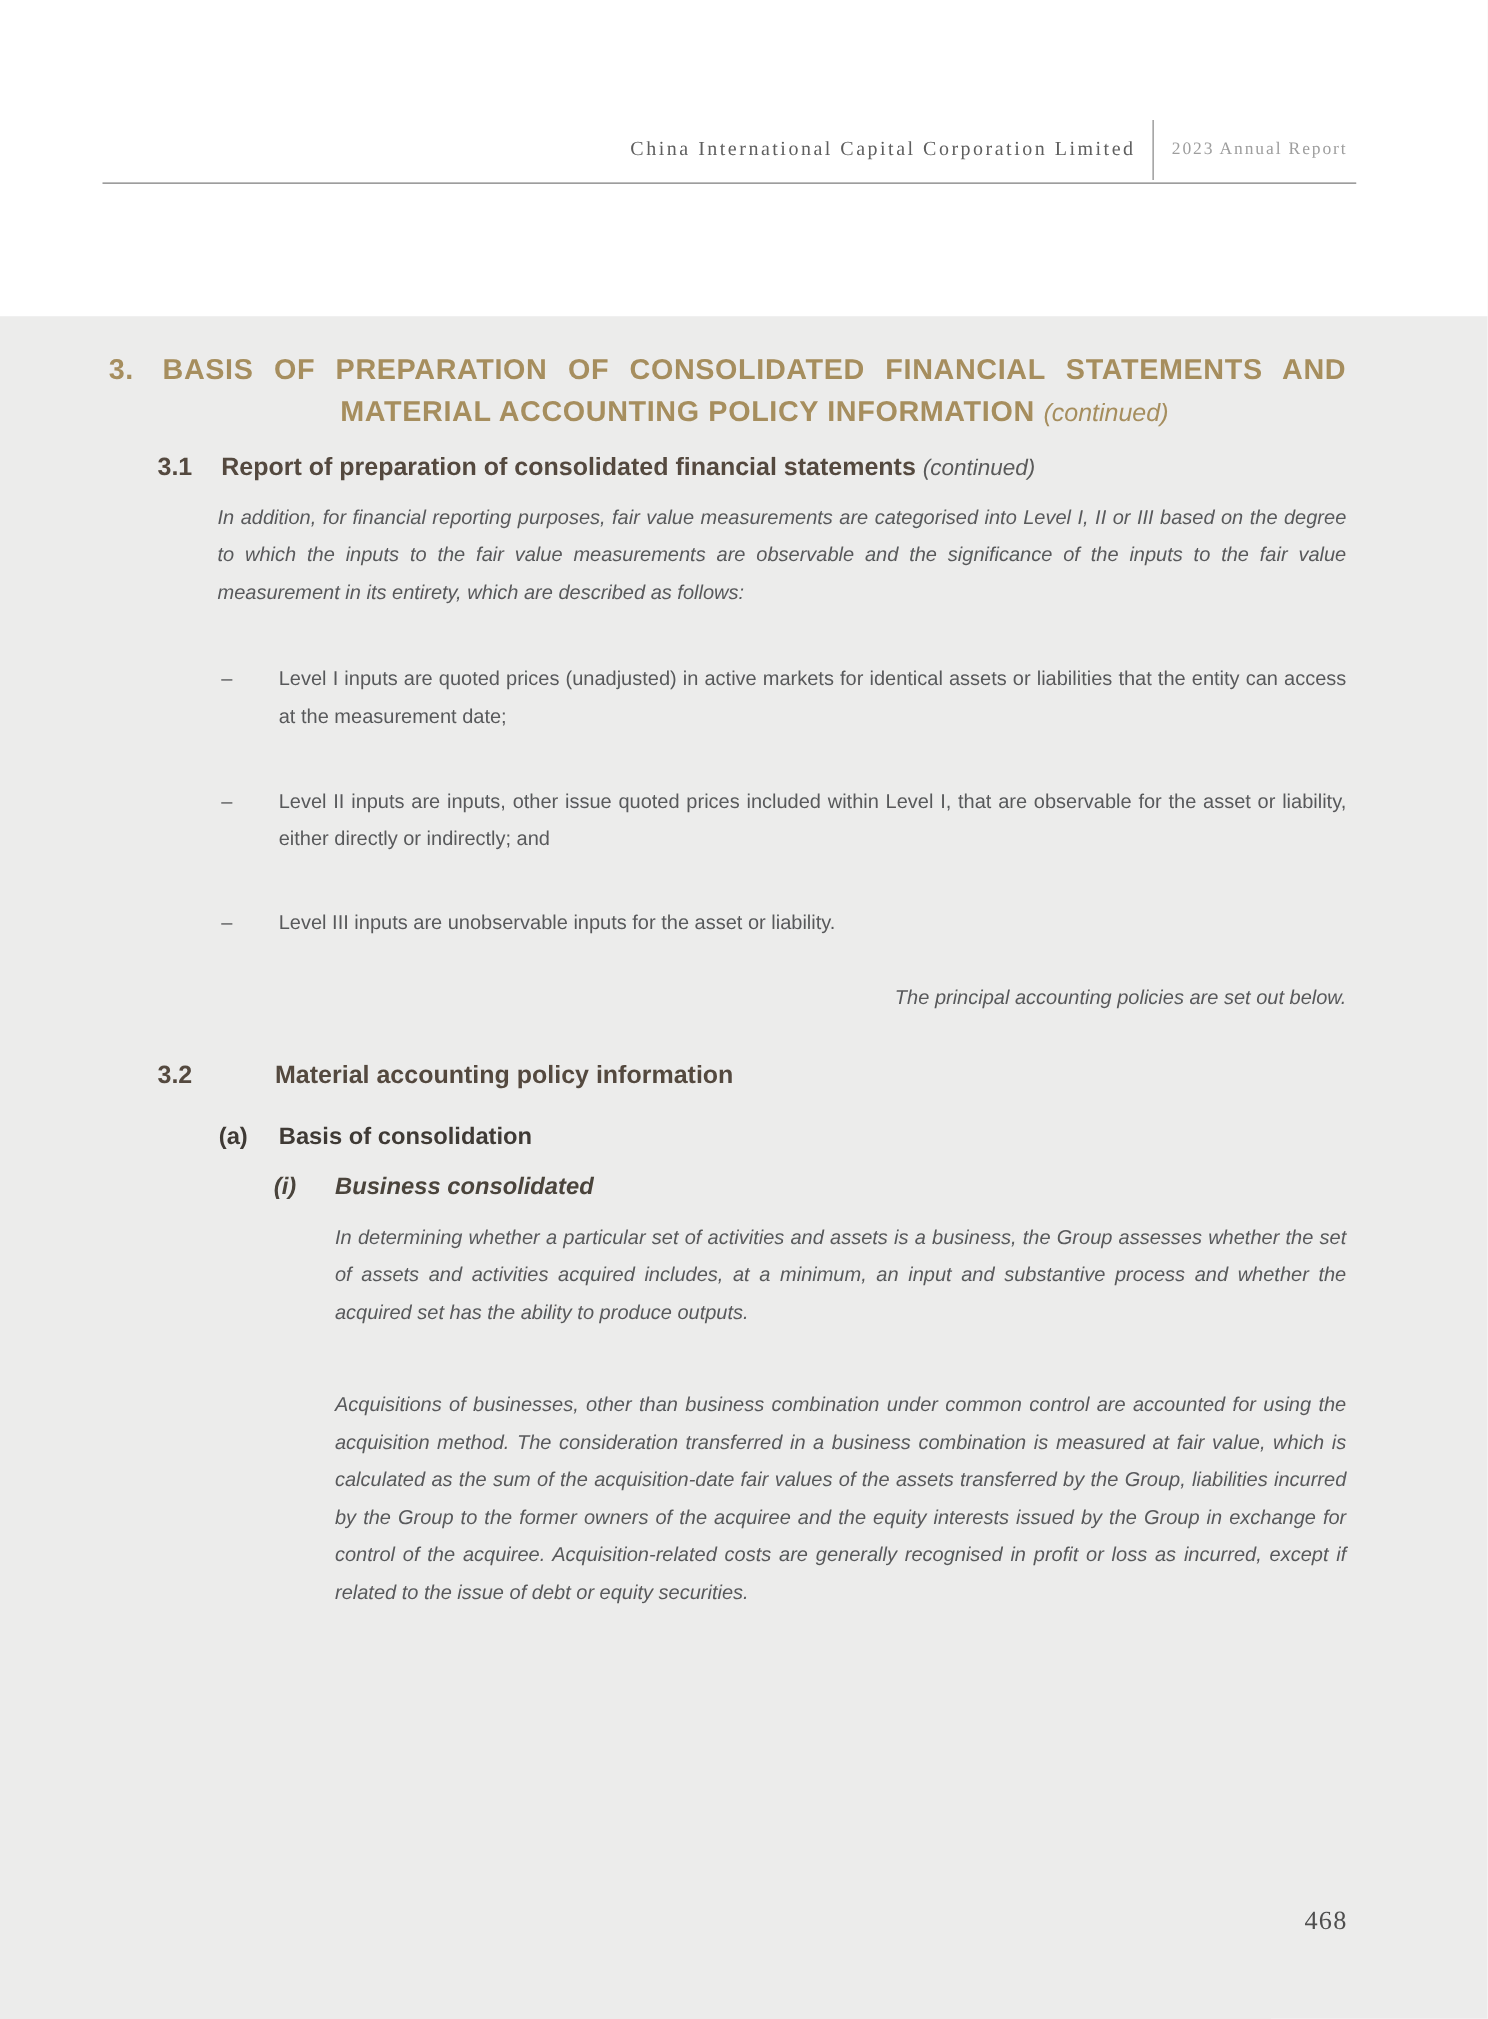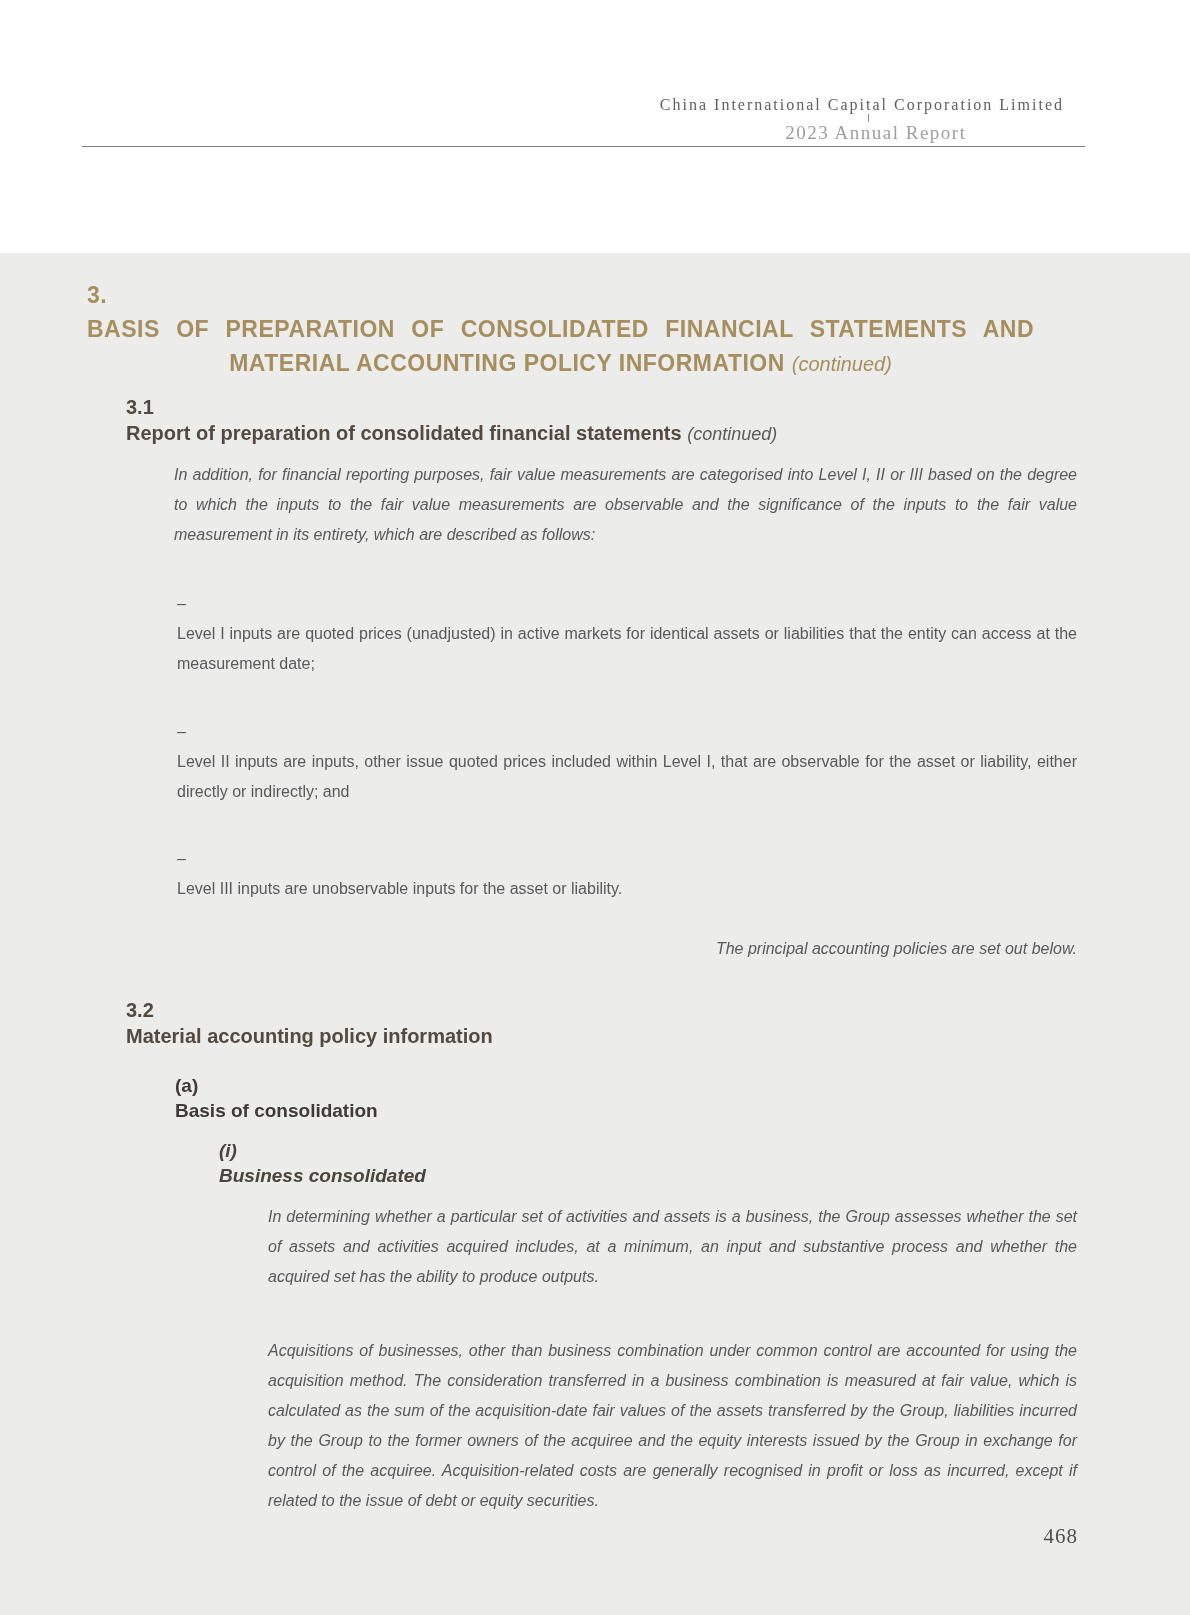--- a/index.html
+++ b/index.html
@@ -1,15 +1,15 @@
 <!DOCTYPE html>
 <html><head>
 <meta charset="utf-8">
 <style>
-  * { margin: 0; padding: 0; box-sizing: border-box; flex-direction: column; }
+  * { margin: 0; padding: 0; box-sizing: border-box; }
   html, body { background: #ffffff; }
   body {
     position: relative;
     width: 1190px;
     height: 1615px;
     font-family: "Liberation Sans", sans-serif;
     overflow: hidden;
   }
 
   
@@ -28,21 +28,21 @@
     color: #5f5f5f;
     padding-right: 14px;
     white-space: nowrap;
   }
   .header-divider {
     width: 1px;
     height: 48px;
     background: #8a8a8a;
   }
   .header-report {
-    font-size: 19px;
+    font-size: 14px;
     letter-spacing: 1.5px;
     color: #9e9e9e;
     padding-left: 14px;
     white-space: nowrap;
   }
   .header-rule {
     position: absolute;
     top: 146px;
     left: 82px;
     width: 1003px;
@@ -88,21 +88,21 @@
 
   
   .sub-heading {
     display: flex;
     color: #54493f;
     font-weight: bold;
     font-size: 20px;
     line-height: 26px;
   }
   .sub-heading.s31 { margin: 13px 0 0 126px; }
-  .sub-heading.s32 { margin: 33px 0 0 126px; }
+  .sub-heading.s32 { margin: 33px 0 0 126px; gap: 43px; }
   .sub-num { flex: none; width: 51px; }
   .continued-grey {
     font-weight: normal;
     font-style: italic;
     font-size: 18px;
     color: #5a5a5a;
   }
 
   
   .para {

